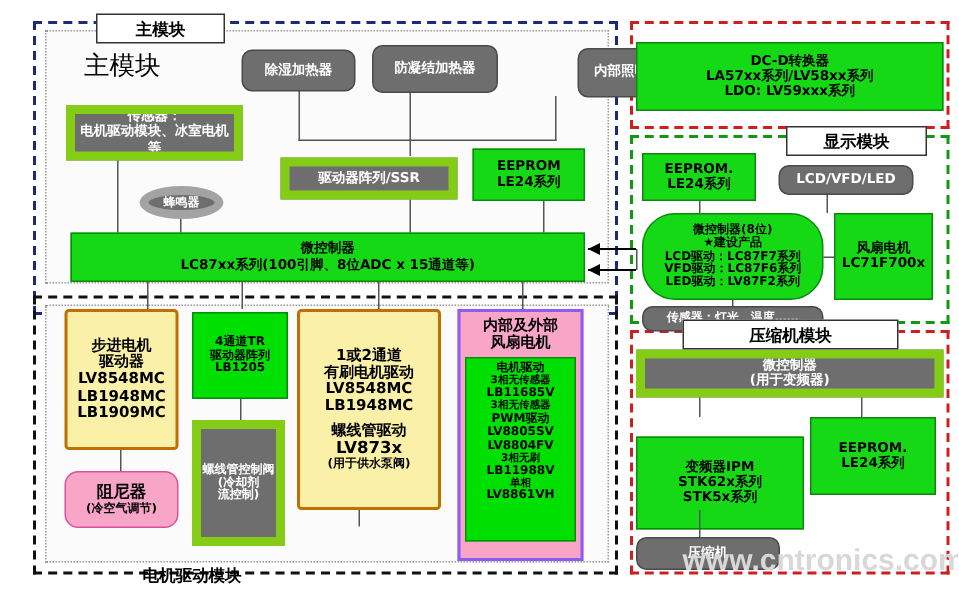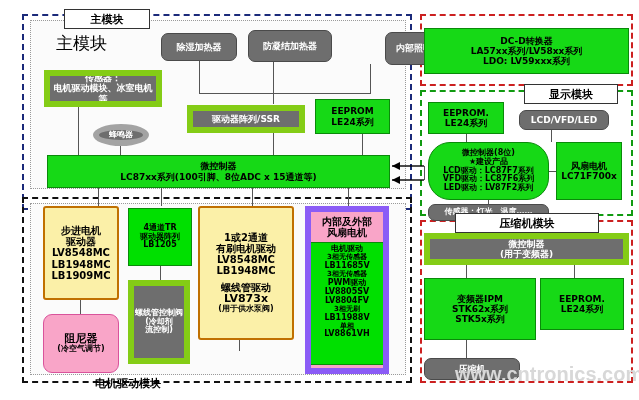--- a/index.html
+++ b/index.html
@@ -60,21 +60,21 @@
     z-index:6;
   }
 
   
   .gray{background:#6e6e6e;color:#ffffff;border:6px solid #84cc16;}
   .gray-r{background:#6e6e6e;color:#ffffff;border:1px solid #4a4a4a;border-radius:7px;}
   .green{background:#16d916;color:#000000;border:1px solid #0a8a0a;}
   .green-d{background:#00e000;color:#000000;border:1px solid #0a8a0a;}
   .yellow{background:#fbf0a8;color:#000000;border:2px solid #c07000;border-radius:3px;}
   .pink{background:#f9a5c8;color:#000000;border:1px solid #d9539b;border-radius:9px;}
-  .pink-sq{background:#f9a5c8;color:#000000;border:6px solid #8b5cf6;}
+  .pink-sq{background:#f9a5c8;color:#000000;border:2px solid #8b5cf6;}
   .ellipse{background:#6e6e6e;color:#ffffff;border:6px solid #a3a3a3;border-radius:50%;}
 
   .t9{font-size:9px;}
   .t8{font-size:8px;}
   .t7{font-size:7px;}
   .t10{font-size:10px;}
   .t11{font-size:11px;}
   .big-label{
     position:absolute;
     font-size:17px;
@@ -182,21 +182,21 @@
   <div class="box yellow t9" style="left:43px;top:206px;width:76px;height:94px;">
     <span class="bl t10">步进电机</span>
     <span class="bl t10">驱动器</span>
     <span class="bl t10">LV8548MC</span>
     <span class="bl t10">LB1948MC</span>
     <span class="bl t10">LB1909MC</span>
   </div>
 
   <div class="line ln-v" style="left:80px;top:300px;height:14px;"></div>
 
-  <div class="box pink t9" style="left:43px;top:314px;width:76px;height:59px;align-items:center;">
+  <div class="box pink t9" style="left:43px;top:314px;width:76px;height:38px;align-items:center;">
     <span class="bl t11">阻尼器</span>
     <span class="bl t8">(冷空气调节)</span>
   </div>
 
   <div class="box green-d t8" style="left:128px;top:208px;width:64px;height:58px;">
     <span class="bl">4通道TR</span>
     <span class="bl">驱动器阵列</span>
     <span class="bl">LB1205</span>
   </div>
 
@@ -278,21 +278,21 @@
   </div>
 
   <div class="box gray t9" style="left:424px;top:233px;width:205px;height:32px;">
     <span class="bl">微控制器</span>
     <span class="bl">(用于变频器)</span>
   </div>
 
   <div class="line ln-v" style="left:466px;top:265px;height:13px;"></div>
   <div class="line ln-v" style="left:574px;top:265px;height:13px;"></div>
 
-  <div class="box green t9" style="left:424px;top:278px;width:112px;height:62px;">
+  <div class="box green t9" style="left:424px;top:291px;width:112px;height:62px;">
     <span class="bl">变频器IPM</span>
     <span class="bl">STK62x系列</span>
     <span class="bl">STK5x系列</span>
   </div>
 
   <div class="box green t9" style="left:540px;top:278px;width:84px;height:52px;">
     <span class="bl">EEPROM.</span>
     <span class="bl">LE24系列</span>
   </div>
 

